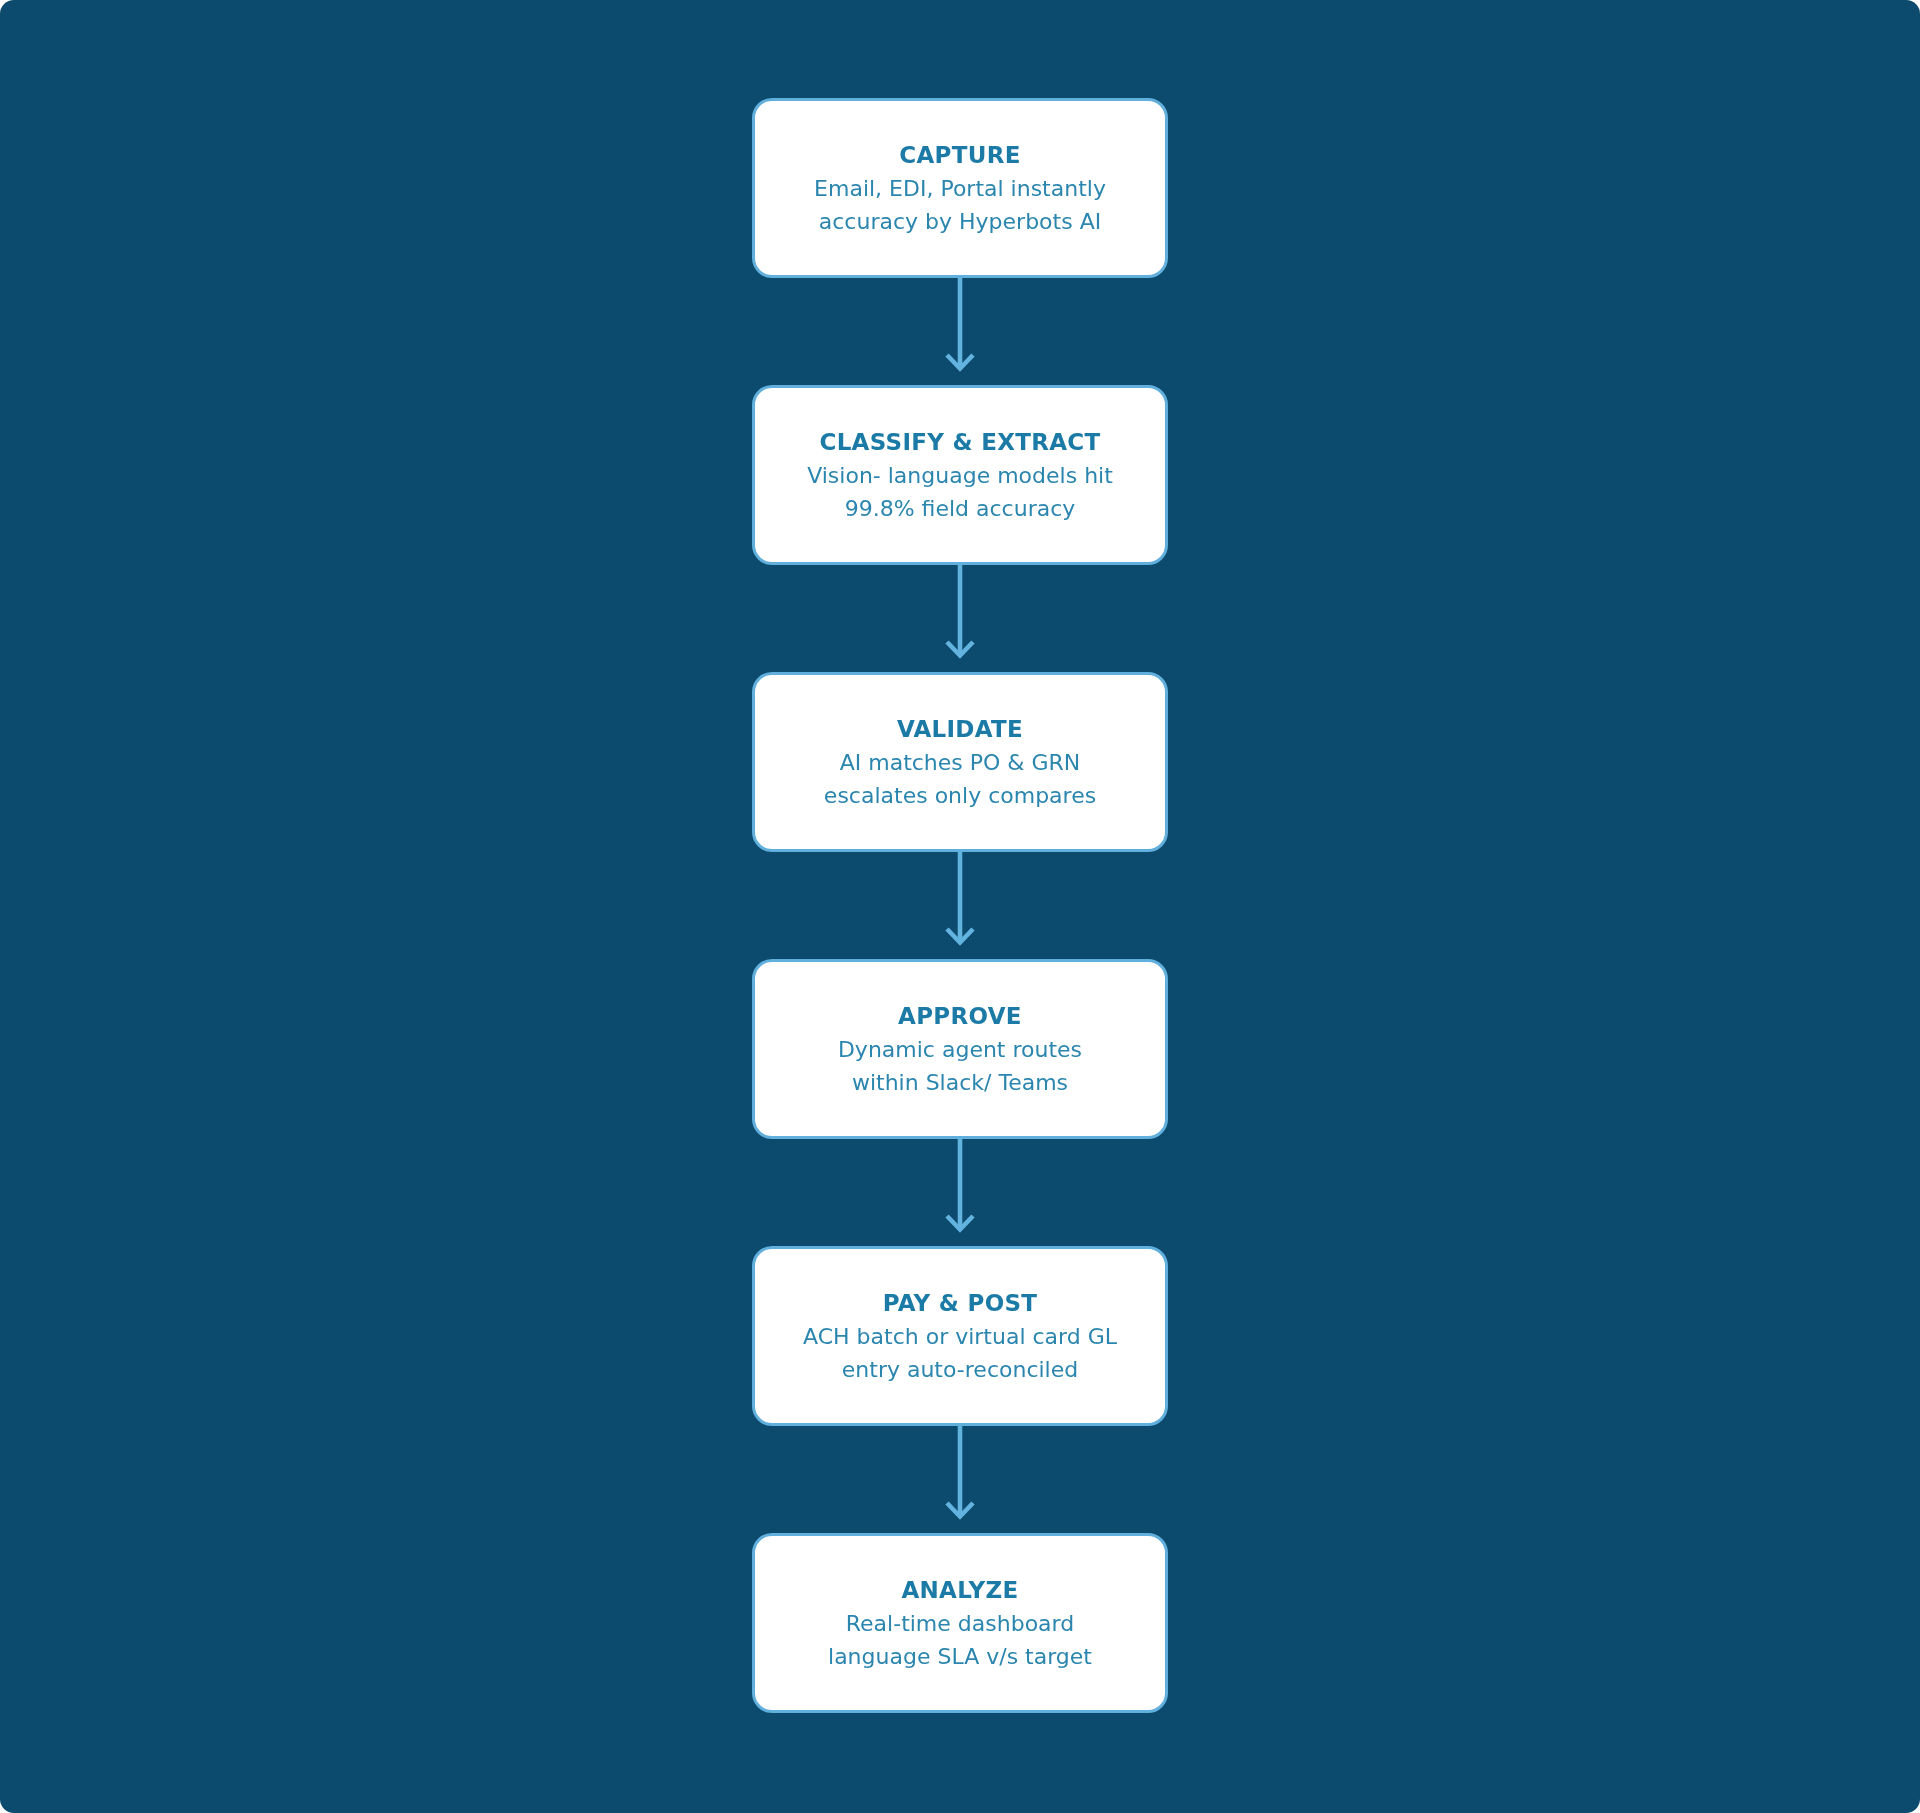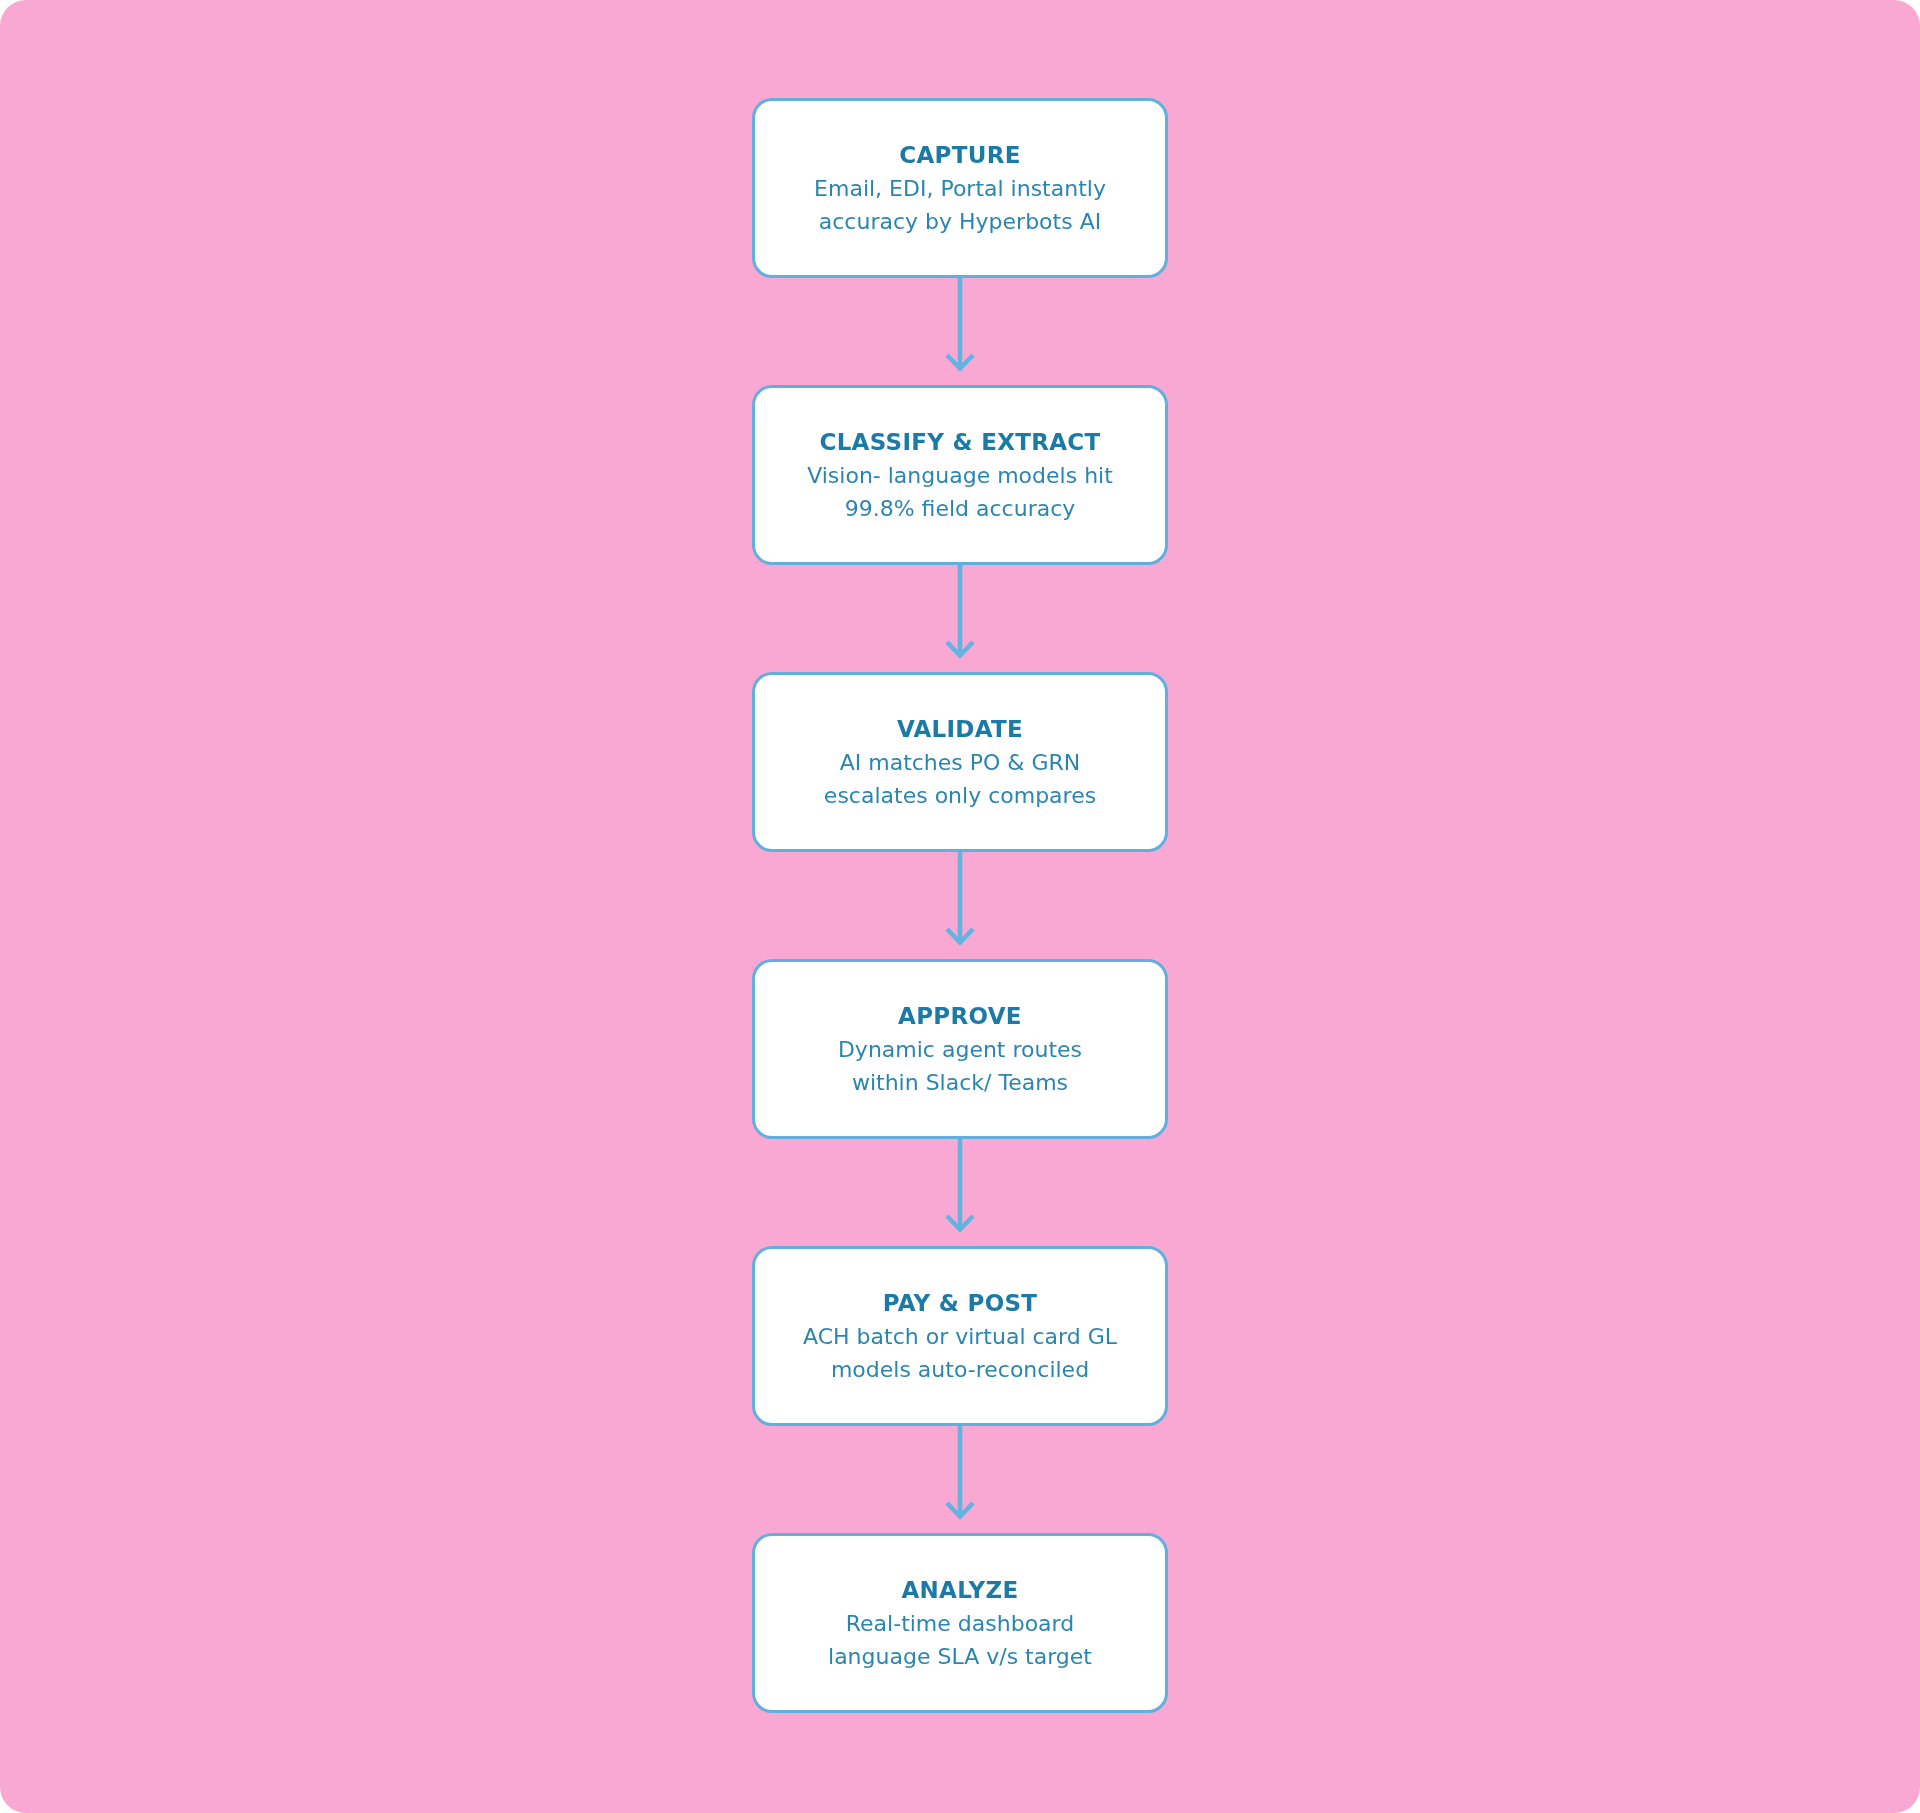--- a/index.html
+++ b/index.html
@@ -9,22 +9,22 @@
   }
   body {
     width: 1920px;
     height: 1813px;
     position: relative;
     font-family: "DejaVu Sans", "Liberation Sans", sans-serif;
   }
   .canvas {
     position: absolute;
     inset: 0;
-    background: #f9a8d4;
-    border-radius: 26px;
+    background: #0c4a6e;
+    border-radius: 14px;
     overflow: hidden;
   }
   .flow {
     position: absolute;
     top: 98px;
     left: 50%;
     transform: translateX(-50%);
     display: flex;
     flex-direction: column;
     align-items: center;
@@ -127,21 +127,21 @@
     <div class="arrow-wrap">
       <svg class="arrow" width="44" height="107" viewBox="0 0 44 107">
         <line x1="22" y1="0" x2="22" y2="89" stroke="#62B3DF"></line>
         <polyline points="9,77 22,90.5 35,77" stroke="#62B3DF"></polyline>
       </svg>
     </div>
 
     <div class="step-box">
       <div class="step-title">PAY &amp; POST</div>
       <div class="step-line">ACH batch or virtual card GL</div>
-      <div class="step-line">models auto-reconciled</div>
+      <div class="step-line">entry auto-reconciled</div>
     </div>
 
     <div class="arrow-wrap">
       <svg class="arrow" width="44" height="107" viewBox="0 0 44 107">
         <line x1="22" y1="0" x2="22" y2="89" stroke="#62B3DF"></line>
         <polyline points="9,77 22,90.5 35,77" stroke="#62B3DF"></polyline>
       </svg>
     </div>
 
     <div class="step-box">

